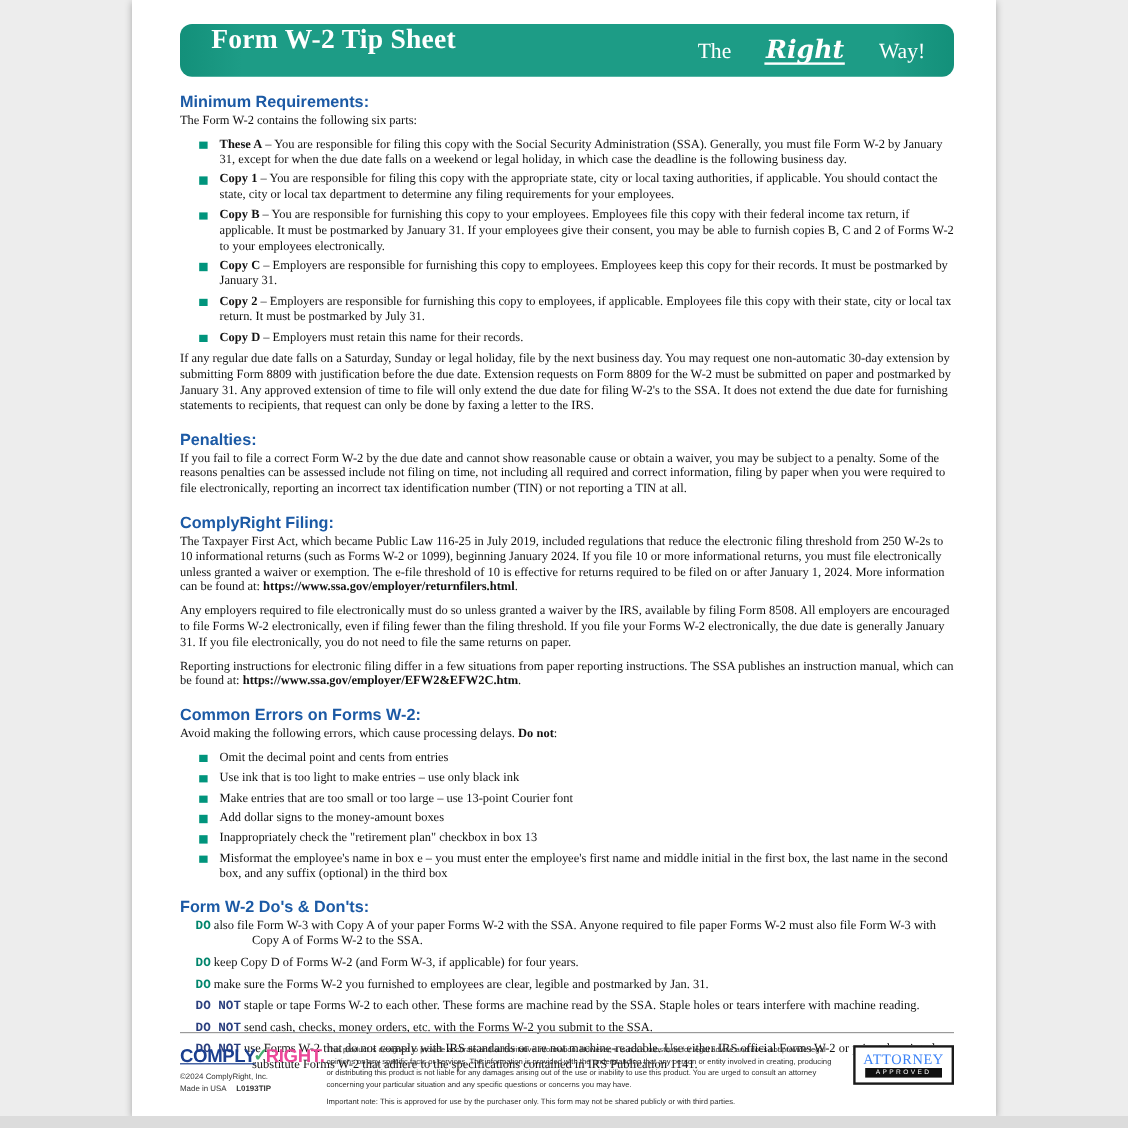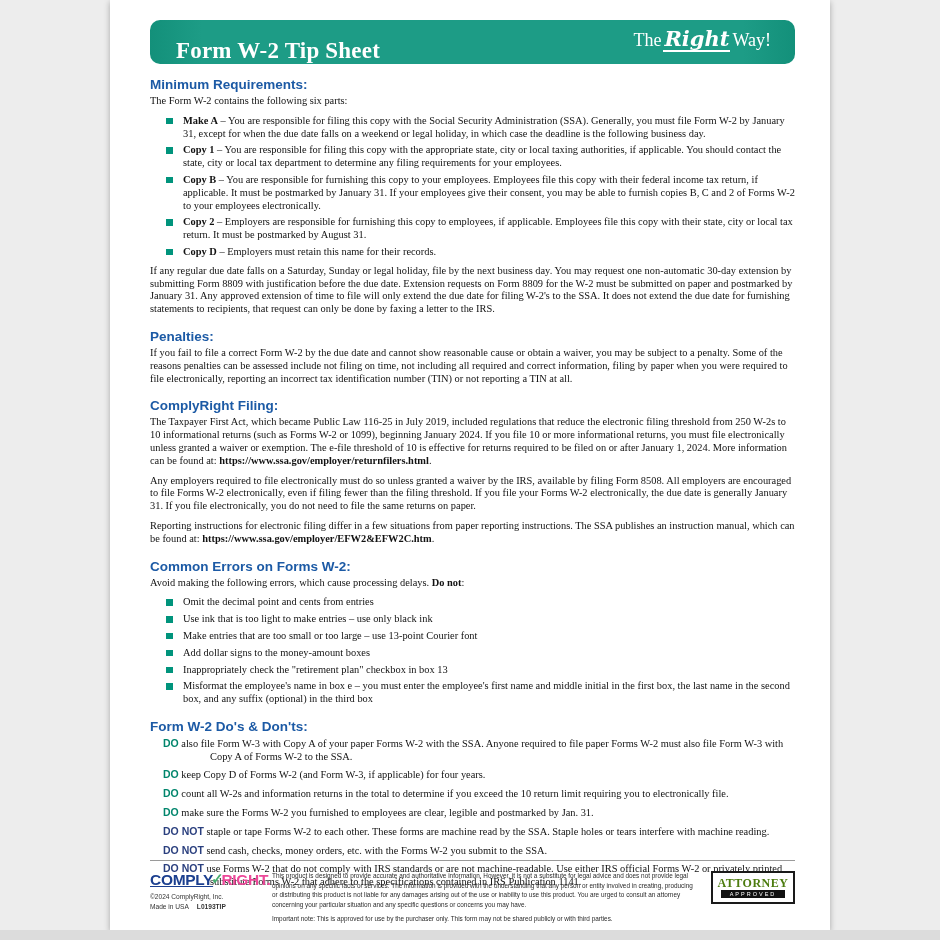--- a/index.html
+++ b/index.html
@@ -5,63 +5,63 @@
   html,body{margin:0;padding:0;}
   body{width:940px;height:940px;background:#ededed;position:relative;overflow:hidden;
        font-family:"Liberation Serif",serif;-webkit-font-smoothing:antialiased;}
   .sheet{position:absolute;left:110px;top:0;width:720px;height:930px;background:#ffffff;
          box-shadow:0 2px 6px rgba(0,0,0,.30);}
   .content{padding:0 35px 0 40px;}
 
   
   .banner{margin-top:20px;height:44px;border-radius:10px;
           background:linear-gradient(90deg,#13907a 0%,#1d9c86 8%,#1d9c86 92%,#13907a 100%);
-          display:flex;align-items:flex-end;justify-content:space-between;
+          display:flex;align-items:flex-start;justify-content:space-between;
           color:#ffffff;padding:0 24px 0 26px;box-sizing:border-box;}
   .banner-title{font-family:"Liberation Serif",serif;font-weight:bold;font-size:23px;letter-spacing:.2px;}
-  .tagline{font-family:"Liberation Serif",serif;font-size:18px;display:flex;align-items:baseline;}
+  .tagline{font-family:"Liberation Serif",serif;font-size:18px;display:flex;align-items:baseline;gap:26px;}
   .tagline .scr{font-family:"DejaVu Serif",serif;font-style:italic;font-weight:bold;font-size:21px;
                 border-bottom:2px solid #fff;margin:12px 2px;line-height:.9;padding:0 1px 1px 1px;}
 
   
   h2{font-family:"Liberation Sans",sans-serif;font-weight:bold;font-size:13.5px;
      color:#1c5aa5;margin:13px 0 3px 0;}
   p{font-size:10.4px;line-height:1.23;color:#121212;margin:2px 0 7px 0;}
   b.lead{font-weight:bold;}
   .urlb{font-weight:bold;}
 
   
   .blist{margin:2px 0 6px 0;}
   .bullet{position:relative;margin:0 0 4px 16px;padding-left:17px;
           font-size:10.4px;line-height:1.23;color:#121212;}
   .sq{position:absolute;left:0;top:3px;width:6.5px;height:6.5px;background:#00947c;display:block;}
 
   
   .do-item{margin:0 0 5px 60px;text-indent:-47px;font-size:10.4px;line-height:1.23;color:#121212;}
-  .do-item .lbl{font-family:Liberation Sans, sans-serif;font-weight:bold;font-size:10.5px;}
+  .do-item .lbl{font-family:Liberation Mono, monospace;font-weight:bold;font-size:10.5px;}
   .do-item.do .lbl{color:#00856c;}
   .do-item.dont .lbl{color:#2a3f7e;}
 
   
   .footer{position:absolute;left:40px;right:35px;top:860px;}
   .divider{border-top:1px solid #9a9a9a;margin-bottom:10px;}
   .frow{display:flex;align-items:flex-start;}
   .fcol-logo{width:118px;flex:none;font-family:"Liberation Sans",sans-serif;}
   .logo{font-family:"Liberation Sans",sans-serif;font-weight:bold;font-size:15.5px;letter-spacing:-.3px;white-space:nowrap;}
   .logo .c1{color:#1b3f8f;text-decoration:underline;}
   .logo .chk{color:#45ae6f;font-size:15px;margin:0 -2px;display:inline-block;transform:translateY(-1px);}
   .logo .c2{color:#ec4899;text-align:center;}
   .fmeta{font-size:6.6px;color:#333;margin-top:3px;line-height:1.5;}
   .fmeta .sku{font-weight:bold;margin-left:8px;}
   .fcol-legal{flex:1;padding:0 12px 0 4px;font-family:"Liberation Sans",sans-serif;
               font-size:6.4px;line-height:1.5;color:#2b2b2b;}
   .fnote{margin-top:5px;}
   .badge{flex:none;width:84px;border:2px solid #1a1a1a;background:#fff;text-align:center;
          padding:3px 2px 4px 2px;box-sizing:border-box;}
-  .badge .a{font-family:"Liberation Serif",serif;font-weight:bold;font-size:12px;letter-spacing:.5px;color:#4d7c0f;}
+  .badge .a{font-family:"Liberation Serif",serif;font-weight:normal;font-size:12px;letter-spacing:.5px;color:#3b82f6;}
   .badge .b{background:#111;color:#fff;font-family:"Liberation Sans",sans-serif;font-size:5.5px;
             letter-spacing:2px;padding:1px 0;margin:0 6px;margin-top:-1px;}
   .bottom-strip{position:absolute;left:0;bottom:0;width:940px;height:10px;background:#dcdcdc;}
 </style>
 </head>
 <body>
 
 <div class="sheet">
   <div class="content">
 
@@ -72,37 +72,42 @@
         <span class="scr">Right</span>
         <span>Way!</span>
       </span>
     </div>
 
     <h2>Minimum Requirements:</h2>
     <p>The Form W-2 contains the following six parts:</p>
     <div class="blist">
       <div class="bullet">
         <span class="sq"></span>
-        <b class="lead">Make A</b>
+        <b class="lead">These A</b>
         <span>– You are responsible for filing this copy with the Social Security Administration (SSA). Generally, you must file Form W-2 by January 31, except for when the due date falls on a weekend or legal holiday, in which case the deadline is the following business day.</span>
       </div>
       <div class="bullet">
         <span class="sq"></span>
         <b class="lead">Copy 1</b>
         <span>– You are responsible for filing this copy with the appropriate state, city or local taxing authorities, if applicable. You should contact the state, city or local tax department to determine any filing requirements for your employees.</span>
       </div>
       <div class="bullet">
         <span class="sq"></span>
         <b class="lead">Copy B</b>
         <span>– You are responsible for furnishing this copy to your employees. Employees file this copy with their federal income tax return, if applicable. It must be postmarked by January 31. If your employees give their consent, you may be able to furnish copies B, C and 2 of Forms W-2 to your employees electronically.</span>
       </div>
       <div class="bullet">
         <span class="sq"></span>
+        <b class="lead">Copy C</b>
+        <span>– Employers are responsible for furnishing this copy to employees. Employees keep this copy for their records. It must be postmarked by January 31.</span>
+      </div>
+      <div class="bullet">
+        <span class="sq"></span>
         <b class="lead">Copy 2</b>
-        <span>– Employers are responsible for furnishing this copy to employees, if applicable. Employees file this copy with their state, city or local tax return. It must be postmarked by August 31.</span>
+        <span>– Employers are responsible for furnishing this copy to employees, if applicable. Employees file this copy with their state, city or local tax return. It must be postmarked by July 31.</span>
       </div>
       <div class="bullet">
         <span class="sq"></span>
         <b class="lead">Copy D</b>
         <span>– Employers must retain this name for their records.</span>
       </div>
     </div>
     <p>If any regular due date falls on a Saturday, Sunday or legal holiday, file by the next business day. You may request one non-automatic 30-day extension by submitting Form 8809 with justification before the due date. Extension requests on Form 8809 for the W-2 must be submitted on paper and postmarked by January 31. Any approved extension of time to file will only extend the due date for filing W-2's to the SSA. It does not extend the due date for furnishing statements to recipients, that request can only be done by faxing a letter to the IRS.</p>
 
     <h2>Penalties:</h2>
@@ -147,24 +152,20 @@
 
     <h2>Form W-2 Do's &amp; Don'ts:</h2>
     <div>
       <div class="do-item do">
         <span class="lbl">DO</span>
         <span>also file Form W-3 with Copy A of your paper Forms W-2 with the SSA. Anyone required to file paper Forms W-2 must also file Form W-3 with Copy A of Forms W-2 to the SSA.</span>
       </div>
       <div class="do-item do">
         <span class="lbl">DO</span>
         <span>keep Copy D of Forms W-2 (and Form W-3, if applicable) for four years.</span>
-      </div>
-      <div class="do-item do">
-        <span class="lbl">DO</span>
-        <span>count all W-2s and information returns in the total to determine if you exceed the 10 return limit requiring you to electronically file.</span>
       </div>
       <div class="do-item do">
         <span class="lbl">DO</span>
         <span>make sure the Forms W-2 you furnished to employees are clear, legible and postmarked by Jan. 31.</span>
       </div>
       <div class="do-item dont">
         <span class="lbl">DO NOT</span>
         <span>staple or tape Forms W-2 to each other. These forms are machine read by the SSA. Staple holes or tears interfere with machine reading.</span>
       </div>
       <div class="do-item dont">

